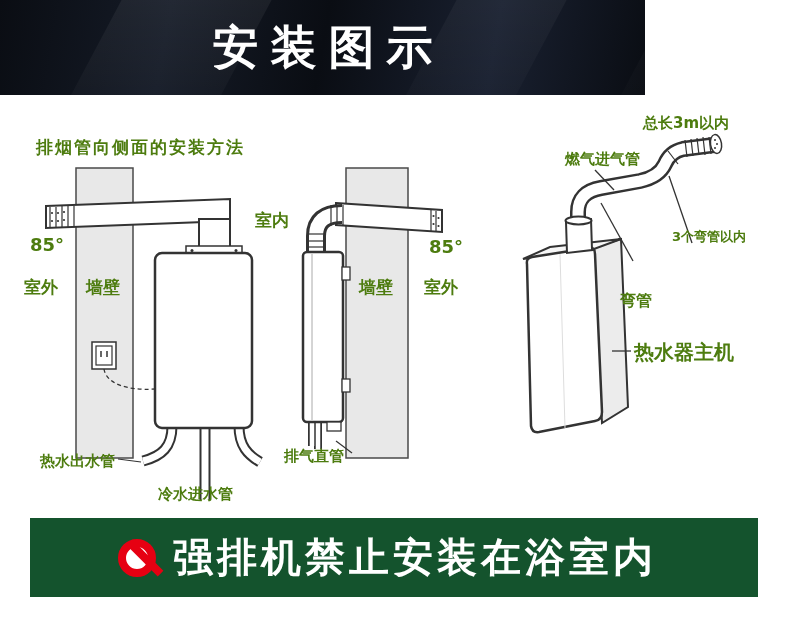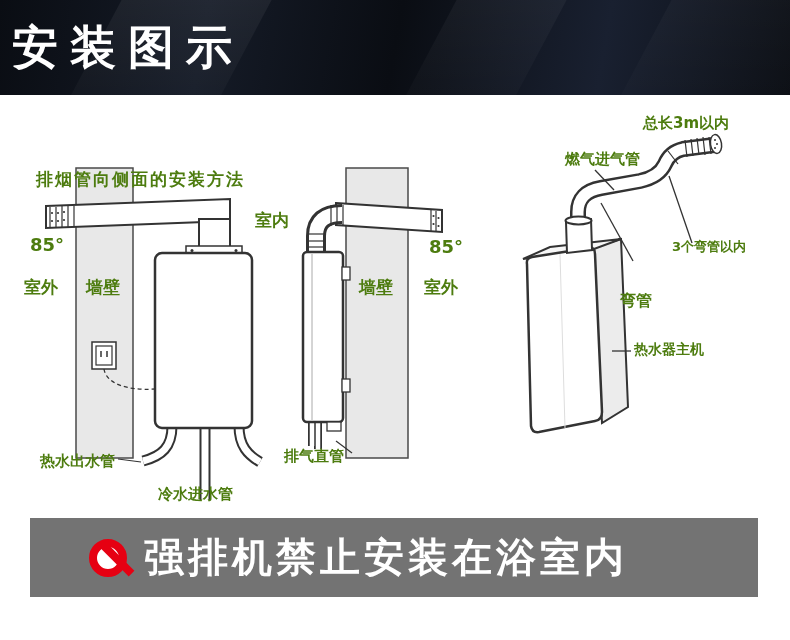--- a/index.html
+++ b/index.html
@@ -1,38 +1,38 @@
 <!DOCTYPE html>
 <html><head>
 <meta charset="utf-8">
 <style>
   * { margin:0; padding:0; box-sizing:border-box; }
   html,body { width:790px; height:640px; background:#fff;
               font-family:"DejaVu Sans","Liberation Sans",sans-serif; }
   .page { position:relative; width:790px; height:640px; background:#fff; overflow:hidden; }
 
   
-  .header { position:absolute; left:0; top:0; width:790px; height:95px;
+  .header { position:absolute; left:0; top:0; width:645px; height:95px;
             background:linear-gradient(100deg,#0a0d13 0%,#151b27 26%,#0a0d13 50%,#192030 76%,#0a0d13 100%);
-            display:flex; align-items:center; overflow:hidden; }
+            display:flex; align-items:center; justify-content:center; overflow:hidden; }
   .sheen { position:absolute; top:-30px; height:160px; transform:skewX(-28deg);
            background:linear-gradient(180deg,rgba(255,255,255,0.07),rgba(255,255,255,0.01)); }
   .sheen.s1 { left:95px;  width:150px; }
   .sheen.s2 { left:430px; width:110px; opacity:.75; }
   .sheen.s3 { left:645px; width:170px; opacity:.55; }
   .header-title { position:relative; color:#fff; font-size:46px; font-weight:bold;
                   letter-spacing:12px; text-indent:12px; }
 
   
   .diagram-svg { position:absolute; left:0; top:95px; }
   .lbl { position:absolute; font-weight:700; color:#4d7c0f; white-space:nowrap; line-height:1.15; }
 
   
-  .warning { position:absolute; left:30px; top:518px; width:728px; height:79px; background:#737373;
-             display:flex; align-items:center; padding-left:59px; gap:17px; }
+  .warning { position:absolute; left:30px; top:518px; width:728px; height:79px; background:#14532d;
+             display:flex; align-items:center; padding-left:88px; gap:17px; }
   .no-sign { position:relative; width:38px; height:38px; border:8px solid #e60012;
              border-radius:50%; background:#fff; flex:0 0 auto; }
   .no-sign::after { content:""; position:absolute; left:-3px; top:50%; width:44px; height:8px;
                     margin-top:-4px; background:#e60012; transform:rotate(45deg); }
   .warning-text { color:#fff; font-size:40px; font-weight:bold; letter-spacing:4px; }
 </style>
 </head>
 <body>
 
 <div class="page">
@@ -171,38 +171,38 @@
 
       <g stroke-width="1.3">
         <line x1="595" y1="170" x2="614" y2="190"></line>
         <line x1="633" y1="261" x2="601" y2="203"></line>
         <line x1="692" y1="243" x2="669" y2="176"></line>
         <line x1="631" y1="351" x2="612" y2="351"></line>
       </g>
     </g>
   </svg>
 
-  <div class="lbl" style="left:36px;  top:138px; font-size:17px; letter-spacing:2px;margin-top:32px;">排烟管向侧面的安装方法</div>
+  <div class="lbl" style="left:36px;  top:138px; font-size:17px; letter-spacing:2px;">排烟管向侧面的安装方法</div>
 
   <div class="lbl" style="left:30px;  top:235px; font-size:18px;">85°</div>
   <div class="lbl" style="left:24px;  top:278px; font-size:17px;">室外</div>
   <div class="lbl" style="left:86px;  top:278px; font-size:17px;">墙壁</div>
   <div class="lbl" style="left:40px;  top:453px; font-size:15px;">热水出水管</div>
   <div class="lbl" style="left:158px; top:486px; font-size:15px;">冷水进水管</div>
 
   <div class="lbl" style="left:255px; top:211px; font-size:17px;">室内</div>
   <div class="lbl" style="left:359px; top:278px; font-size:17px;">墙壁</div>
   <div class="lbl" style="left:424px; top:278px; font-size:17px;">室外</div>
   <div class="lbl" style="left:429px; top:237px; font-size:18px;">85°</div>
   <div class="lbl" style="left:284px; top:448px; font-size:15px;">排气直管</div>
 
   <div class="lbl" style="left:643px; top:115px; font-size:15px;">总长3m以内</div>
   <div class="lbl" style="left:565px; top:151px; font-size:15px;">燃气进气管</div>
-  <div class="lbl" style="left:672px; top:240px; font-size:13px;">3个弯管以内</div>
+  <div class="lbl" style="left:672px; top:230px; font-size:13px;">3个弯管以内</div>
   <div class="lbl" style="left:620px; top:260px; font-size:16px;margin-top:32px;">弯管</div>
-  <div class="lbl" style="left:634px; top:341px; font-size:14px;">热水器主机</div>
+  <div class="lbl" style="left:634px; top:341px; font-size:20px;">热水器主机</div>
 
   <footer class="warning">
     <span class="no-sign"></span>
     <span class="warning-text">强排机禁止安装在浴室内</span>
   </footer>
 
 </div>
 
 </body></html>

